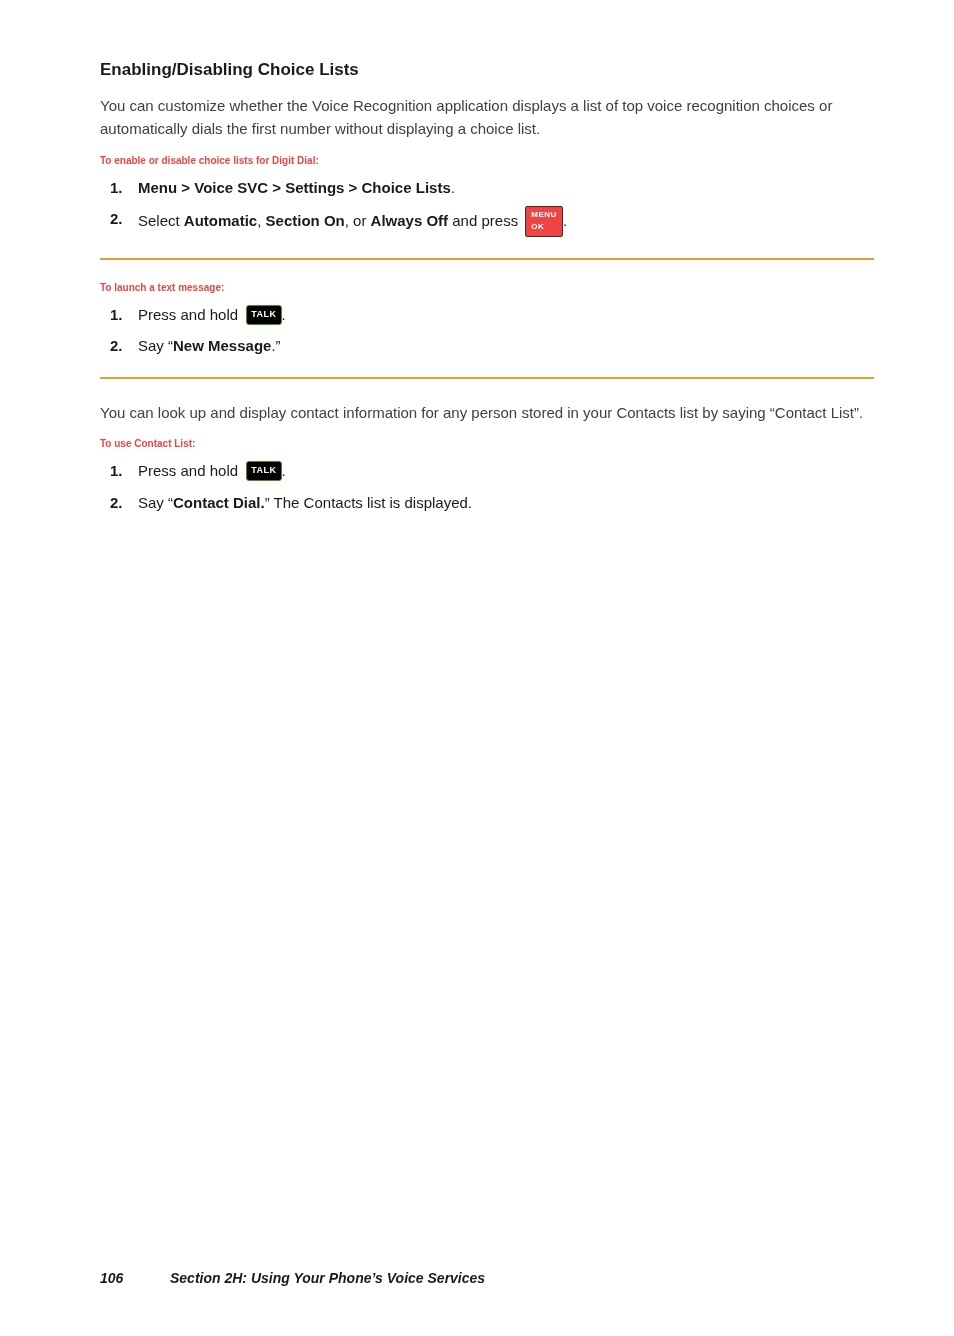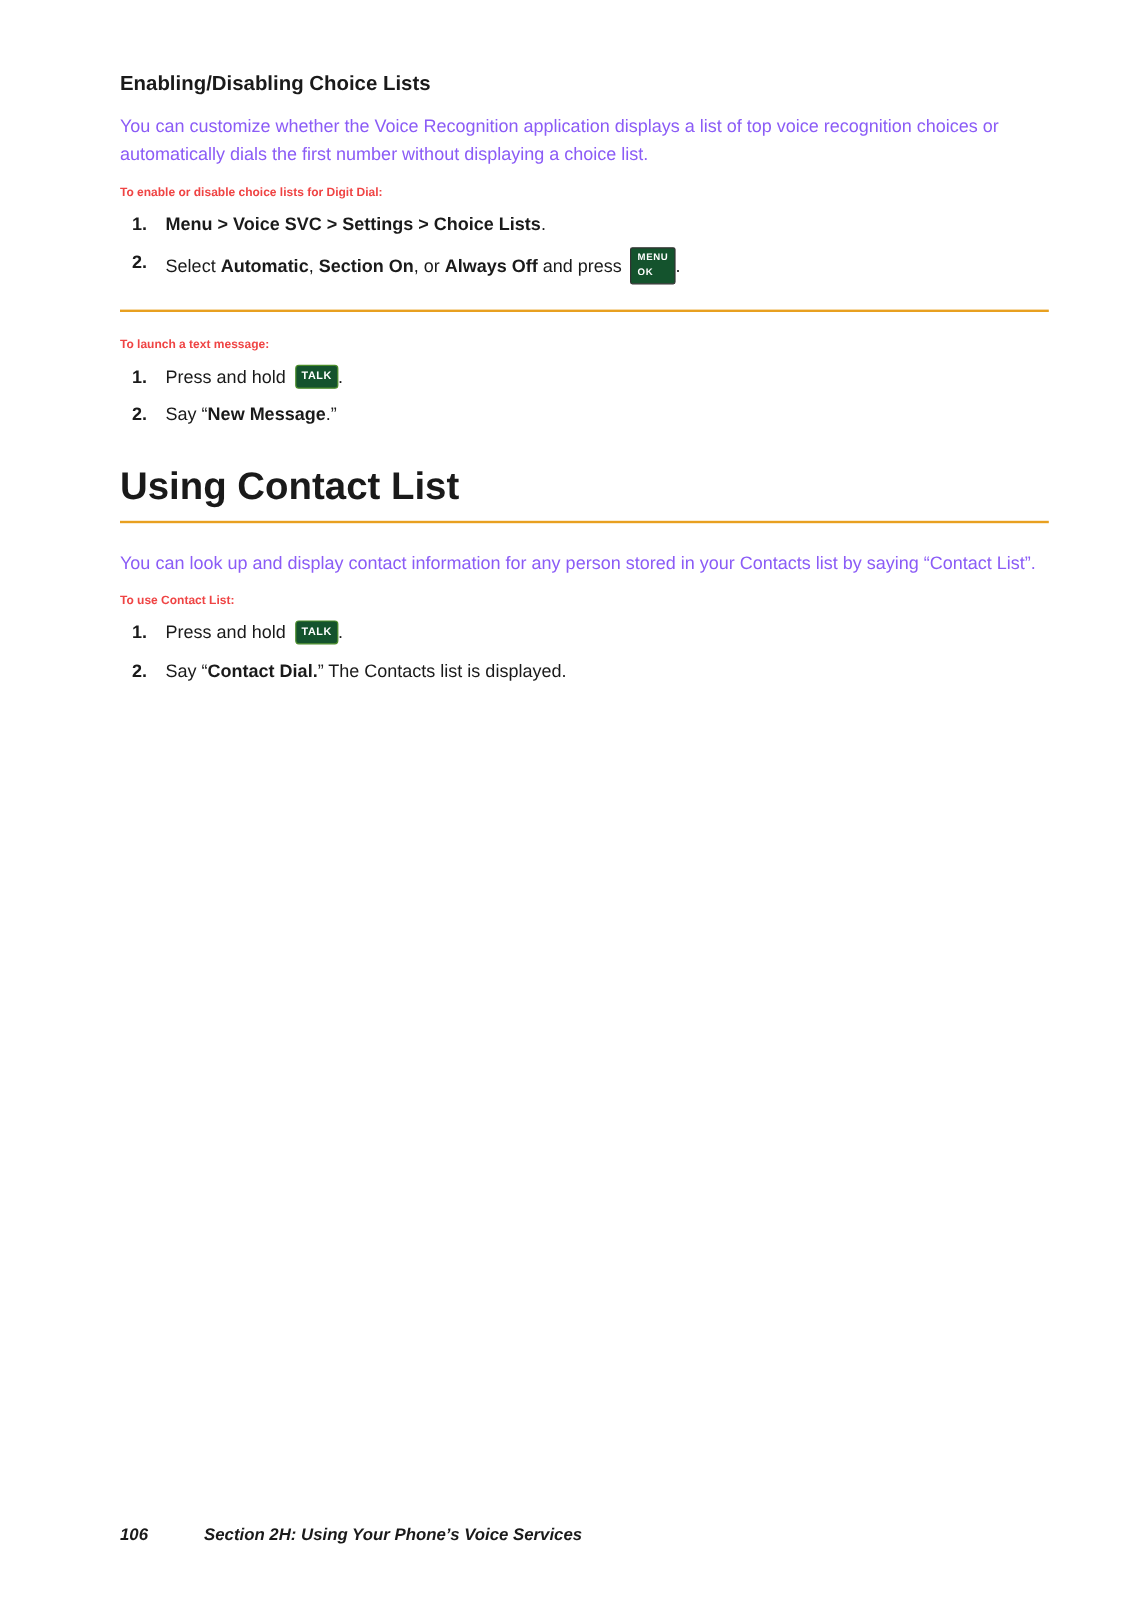--- a/index.html
+++ b/index.html
@@ -20,21 +20,21 @@
     .subsection-title {
       font-size: 17px;
       font-weight: bold;
       color: #1a1a1a;
       margin-bottom: 14px;
     }
 
     .body-text {
       font-size: 15px;
       line-height: 1.55;
-      color: #8b5cf6;
+      color: #404040;
       margin-bottom: 14px;
     }
 
     .instruction-label {
       font-size: 10px;
       font-weight: bold;
       color: #ef4444;
       margin-bottom: 10px;
     }
 
@@ -76,37 +76,37 @@
     }
 
     .section-divider {
       border: none;
       border-top: 2px solid #e8a020;
       margin-bottom: 22px;
     }
 
     .talk-button {
       display: inline-block;
-      background: #14532d;
+      background: #000000;
       color: #fff;
       font-size: 9px;
       font-weight: bold;
       padding: 2px 4px;
       border-radius: 3px;
       vertical-align: middle;
       margin-left: 4px;
       letter-spacing: 0.5px;
       border: 1px solid #4a8c2a;
       position: relative;
       top: -1px;
     }
 
     .menu-ok-button {
       display: inline-block;
-      background: #14532d;
+      background: #ef4444;
       color: #fff;
       font-size: 8px;
       font-weight: bold;
       padding: 2px 5px;
       border-radius: 2px;
       vertical-align: middle;
       margin-left: 3px;
       letter-spacing: 0.5px;
       border: 1px solid #333;
       position: relative;
@@ -181,21 +181,20 @@
     <li>
       <span class="step-number">2.</span>
       <span class="step-content">
         Say “<span class="bold-text">New Message</span>.”
       </span>
     </li>
   </ol>
 </div>
 
 <div class="main-section">
-  <h2 class="section-heading">Using Contact List</h2>
   <hr class="section-divider">
   <p class="body-text">You can look up and display contact information for any person stored in your Contacts list by saying “Contact List”.</p>
   <div class="instruction-label">To use Contact List:</div>
   <ol class="steps-list">
     <li>
       <span class="step-number">1.</span>
       <span class="step-content">
         Press and hold <span class="talk-button">TALK</span>.
       </span>
     </li>

